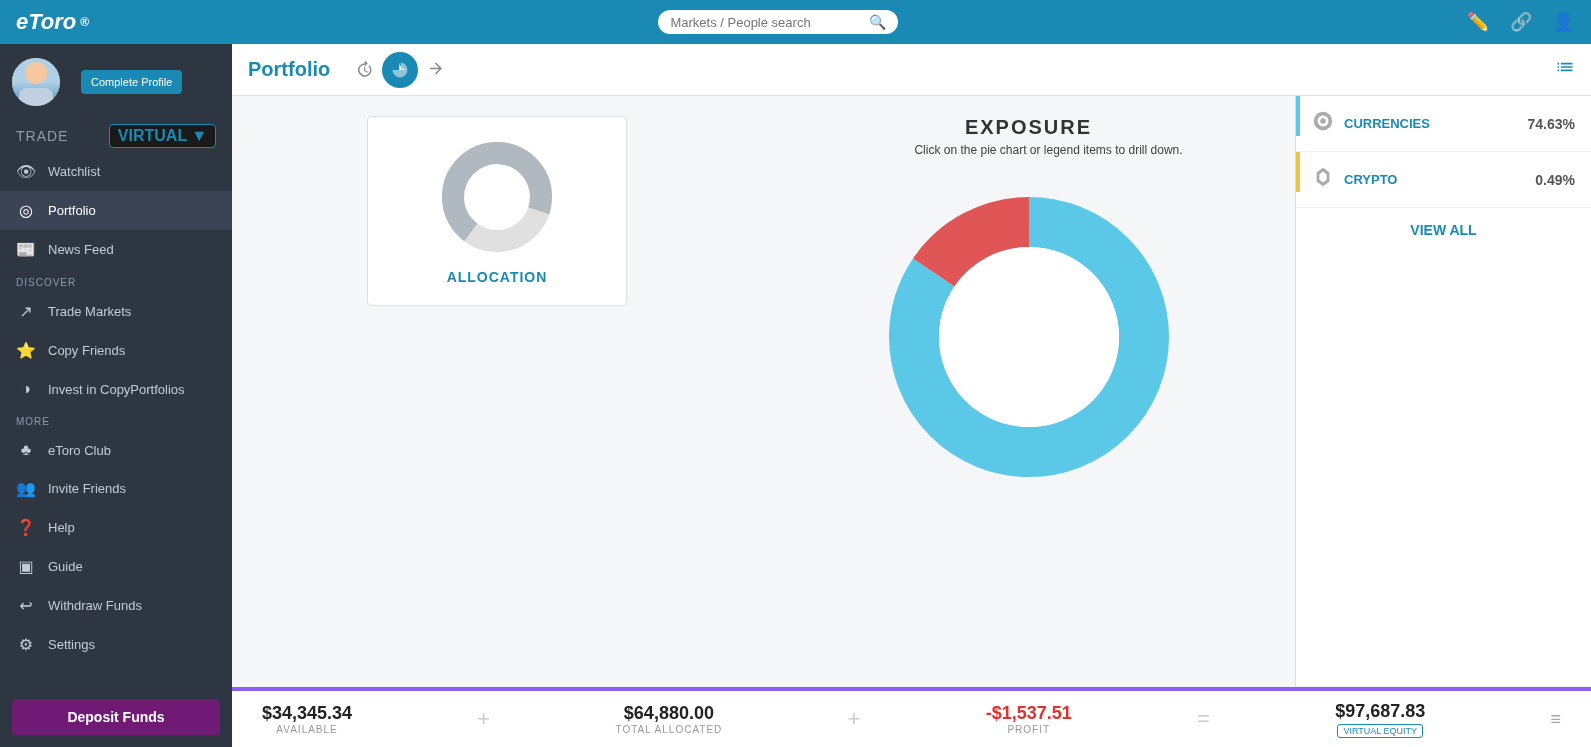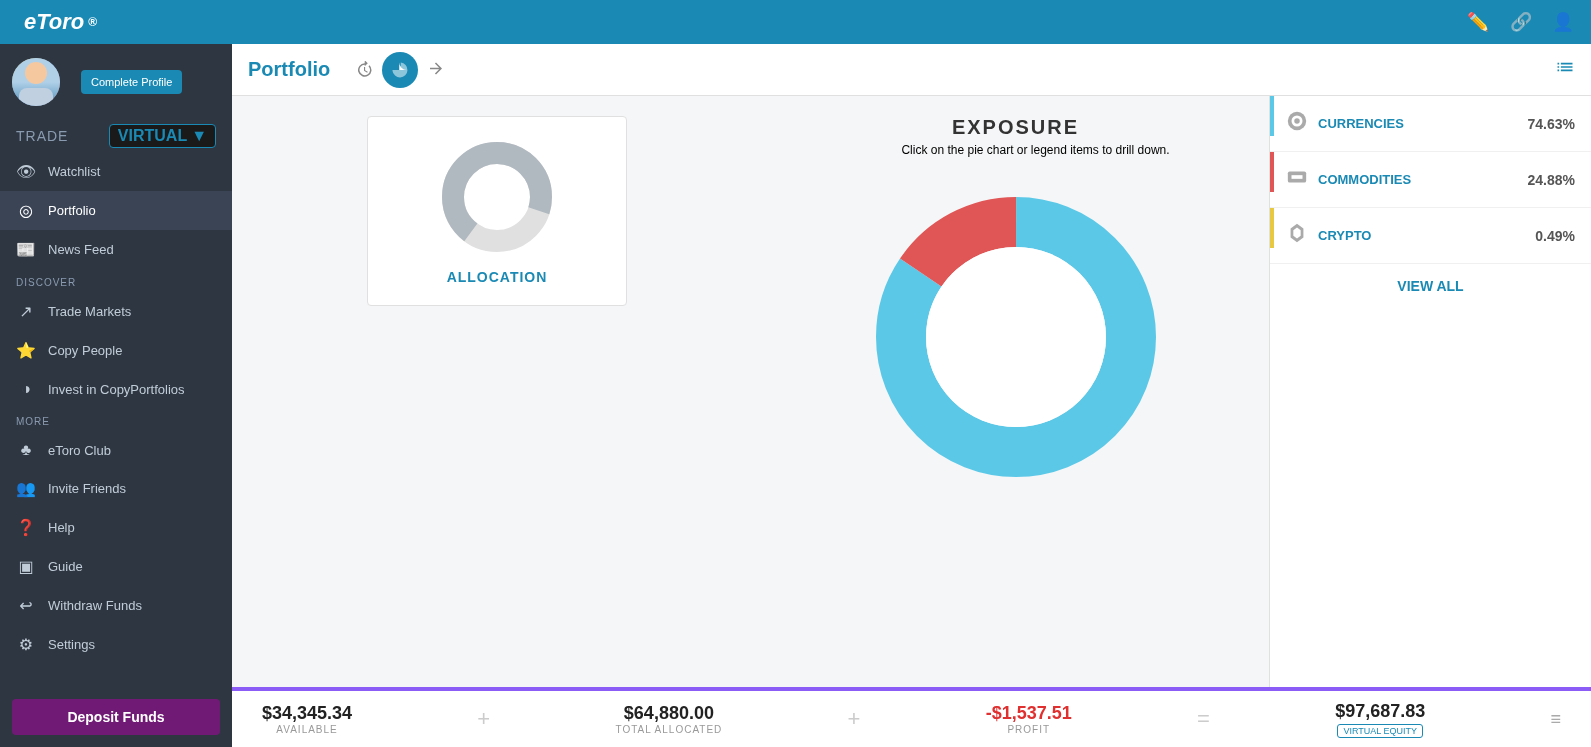--- a/index.html
+++ b/index.html
@@ -15,21 +15,20 @@
       padding: 0 16px;
       flex-shrink: 0;
     }
     .etoro-logo {
       color: white;
       font-size: 22px;
       font-weight: bold;
       display: flex;
       align-items: center;
       gap: 4px;
-      margin-left: 8px;
     }
     .etoro-logo span { font-style: italic; }
     .search-bar {
       background: white;
       border-radius: 20px;
       display: flex;
       align-items: center;
       padding: 4px 12px;
       width: 240px;
       gap: 8px;
@@ -274,33 +273,33 @@
     .exposure-title {
       font-size: 20px;
       font-weight: bold;
       color: #333;
       letter-spacing: 2px;
       margin-bottom: 4px;
       text-align: right;
     }
     .exposure-subtitle {
       font-size: 12px;
-      color: #000000;
+      color: #404040;
       margin-bottom: 20px;
       margin-left: 40px;
     }
     .donut-large {
       width: 320px;
       height: 320px;
       position: relative;
     }
 
     
     .right-panel {
-      width: 322px;
+      width: 296px;
       background: white;
       border-left: 1px solid #e0e0e0;
       display: flex;
       flex-direction: column;
       flex-shrink: 0;
     }
     .legend-item {
       display: flex;
       align-items: center;
       padding: 14px 16px;
@@ -385,20 +384,24 @@
     .bottom-last { display: flex; flex-direction: column; align-items: center; }
   </style>
 </head>
 <body>
 
 <div class="top-header">
   <div class="etoro-logo">
     <span>eToro</span>
     <sup style="color:white;font-size:12px;">®</sup>
   </div>
+  <div class="search-bar">
+    <input type="text" placeholder="Markets / People search" style="">
+    <span class="search-icon-svg">🔍</span>
+  </div>
   <div class="header-actions">
     <span class="header-icon">✏️</span>
     <span class="header-icon">🔗</span>
     <span class="header-icon">👤</span>
   </div>
 </div>
 
 <div class="main-layout">
 
   <div class="sidebar">
@@ -436,21 +439,21 @@
     </div>
 
     <div class="sidebar-section-label">DISCOVER</div>
 
     <div class="sidebar-item">
       <span class="sidebar-item-icon">↗</span>
       <span>Trade Markets</span>
     </div>
     <div class="sidebar-item">
       <span class="sidebar-item-icon">⭐</span>
-      <span>Copy People</span>
+      <span>Copy Friends</span>
     </div>
     <div class="sidebar-item">
       <span class="sidebar-item-icon">◑</span>
       <span>Invest in CopyPortfolios</span>
     </div>
 
     <div class="sidebar-section-label">MORE</div>
 
     <div class="sidebar-item">
       <span class="sidebar-item-icon">♣</span>
@@ -550,31 +553,20 @@
             <svg width="22" height="22" viewBox="0 0 24 24" fill="#aaa">
                 <circle cx="12" cy="12" r="10"></circle>
                 <circle cx="12" cy="12" r="6" fill="white"></circle>
                 <circle cx="12" cy="12" r="3" fill="#aaa"></circle>
               </svg>
           </span>
           <span class="legend-name">CURRENCIES</span>
           <span class="legend-pct">74.63%</span>
         </div>
 
-        <div class="legend-item">
-          <div class="legend-color-bar" style="background:#e05555;"></div>
-          <span class="legend-icon">
-            <svg width="22" height="22" viewBox="0 0 24 24" fill="#aaa">
-                <rect x="2" y="6" width="20" height="12" rx="2"></rect>
-                <rect x="6" y="10" width="12" height="4" fill="white"></rect>
-              </svg>
-          </span>
-          <span class="legend-name">COMMODITIES</span>
-          <span class="legend-pct">24.88%</span>
-        </div>
 
         <div class="legend-item">
           <div class="legend-color-bar" style="background:#e8c840;"></div>
           <span class="legend-icon">
             <svg width="22" height="22" viewBox="0 0 24 24" fill="#aaa">
                 <polygon points="12,2 19,7 19,17 12,22 5,17 5,7"></polygon>
                 <polygon points="12,6 16,9 16,15 12,18 8,15 8,9" fill="white"></polygon>
               </svg>
           </span>
           <span class="legend-name">CRYPTO</span>

